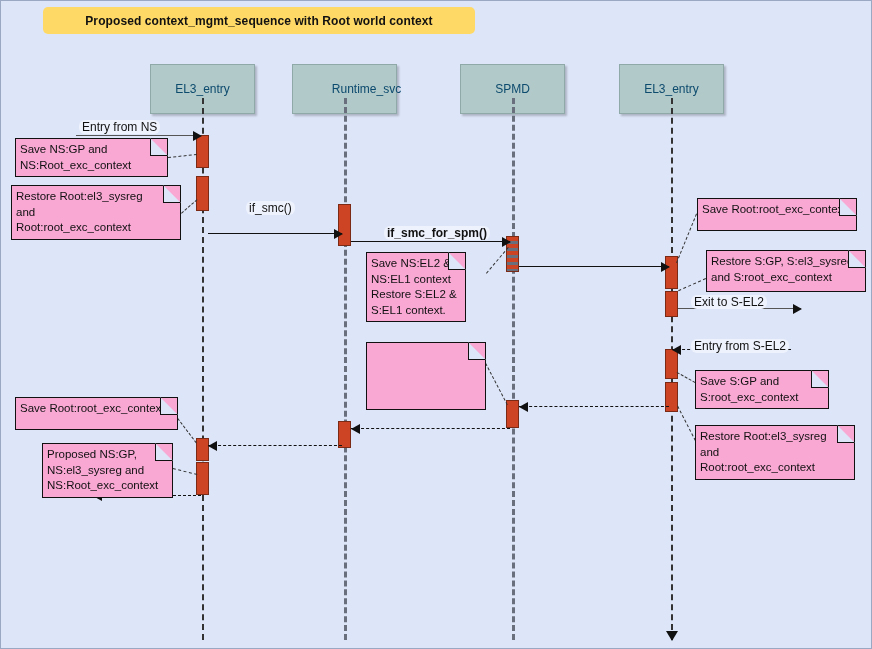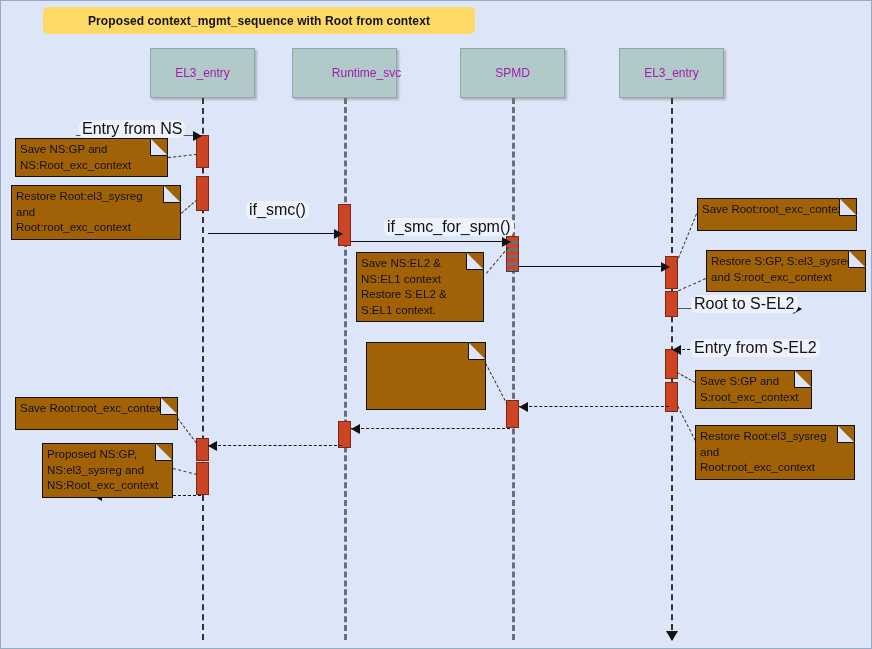--- a/index.html
+++ b/index.html
@@ -24,22 +24,23 @@
     letter-spacing:.1px;
   }
   
   .participant{
     position:absolute;
     height:50px;
     background:#b1c9c8;
     border:1px solid #8fa9a8;
     box-shadow:2px 2px 2px rgba(0,0,0,.22);
     display:flex;align-items:center;justify-content:center;
-    font-size:12px;color:#a21caf;
-    box-sizing:border-box;
+    font-size:12px;color:#0c4a6e;
+    box-sizing:border-box;
+    margin-top:16px;
   }
   
   .lifeline{
     position:absolute;
     width:0;
     border-left-style:dashed;
     border-left-color:#3c3c3c;
   }
   .lifeline.thin{border-left-width:2px;border-left-color:#333;}
   .lifeline.thick{border-left-width:3px;border-left-color:#6a6f7e;}
@@ -77,30 +78,30 @@
     border-left:9px solid #111;
   }
   .arrow-l{
     position:absolute;width:0;height:0;
     border-top:5px solid transparent;
     border-bottom:5px solid transparent;
     border-right:9px solid #111;
   }
   .msg-label{
     position:absolute;
-    font-size:16px;color:#111;
+    font-size:12px;color:#111;
     background:#eef2fc;
     padding:0 3px;
     white-space:nowrap;
     border-radius:6px;
   }
   
   .note{
     position:absolute;
-    background:#a16207;
+    background:#f9a8d4;
     border:1px solid #111;
     box-sizing:border-box;
     font-size:11.5px;
     line-height:15.5px;
     color:#111;
     padding:3px 5px 3px 4px;
     white-space:pre-line;
   }
   .note .fold{
     position:absolute;
@@ -117,21 +118,21 @@
     border-top:1.3px dashed #333;
     transform-origin:0 0;
   }
 </style>
 </head>
 <body>
 
 <div id="canvas">
 
   <div class="title-banner">
-    <span>Proposed context_mgmt_sequence with Root from context</span>
+    <span>Proposed context_mgmt_sequence with Root world context</span>
   </div>
 
   <div id="participants-layer">
       <div class="participant" style="left: 149px; top: 47px; width: 105px; height: 50px;">
         <span>EL3_entry</span>
       </div>
       <div class="participant" style="left: 291px; top: 47px; width: 105px; height: 50px; padding-left: 44px;">
         <span>Runtime_svc</span>
       </div>
       <div class="participant" style="left: 459px; top: 47px; width: 105px; height: 50px;">
@@ -164,26 +165,26 @@
     </div>
   <div id="messages-layer">
       <div class="msg-line gray" style="left: 75px; top: 134px; width: 125px;"></div>
       <div class="arrow-r" style="top: 130px; left: 192px;"></div>
       <div class="msg-label" style="left: 78px; top: 119px;">Entry from NS</div>
       <div class="msg-line" style="left: 207px; top: 232px; width: 134px;"></div>
       <div class="arrow-r" style="top: 228px; left: 333px;"></div>
       <div class="msg-label" style="left: 245px; top: 200px;">if_smc()</div>
       <div class="msg-line" style="left: 350px; top: 240px; width: 159px;"></div>
       <div class="arrow-r" style="top: 236px; left: 501px;"></div>
-      <div class="msg-label" style="left: 383px; top: 217px;">if_smc_for_spm()</div>
+      <div class="msg-label" style="left: 383px; top: 225px; font-weight: bold;">if_smc_for_spm()</div>
       <div class="msg-line" style="left: 518px; top: 265px; width: 150px;"></div>
       <div class="arrow-r" style="top: 261px; left: 660px;"></div>
       <div class="msg-line gray" style="left: 677px; top: 307px; width: 123px;"></div>
       <div class="arrow-r" style="top: 303px; left: 792px;"></div>
-      <div class="msg-label" style="left: 690px; top: 294px;">Root to S-EL2</div>
+      <div class="msg-label" style="left: 690px; top: 294px;">Exit to S-EL2</div>
       <div class="msg-line dashed" style="left: 671px; top: 348px; width: 119px;"></div>
       <div class="arrow-l" style="top: 344px; left: 671px;"></div>
       <div class="msg-label" style="left: 690px; top: 338px;">Entry from S-EL2</div>
       <div class="msg-line dashed" style="left: 518px; top: 405px; width: 150px;"></div>
       <div class="arrow-l" style="top: 401px; left: 518px;"></div>
       <div class="msg-line dashed" style="left: 350px; top: 427px; width: 159px;"></div>
       <div class="arrow-l" style="top: 423px; left: 350px;"></div>
       <div class="msg-line dashed" style="left: 207px; top: 444px; width: 134px;"></div>
       <div class="arrow-l" style="top: 440px; left: 207px;"></div>
       <div class="msg-line dashed" style="left: 92px; top: 494px; width: 108px;"></div>
@@ -191,33 +192,33 @@
     </div>
   <div id="notes-layer">
       <div class="note-link" style="left: 167px; top: 156px; width: 29.1548px; transform: rotate(-5.90614deg);"></div>
       <div class="note" style="left: 14px; top: 137px; width: 153px; min-height: 38px;"><span class="fold"></span><span>Save NS:GP and
 NS:Root_exc_context</span></div>
       <div class="note-link" style="left: 180px; top: 212px; width: 21.2603px; transform: rotate(-41.1859deg);"></div>
       <div class="note" style="left: 10px; top: 184px; width: 170px; min-height: 53px;"><span class="fold"></span><span>Restore Root:el3_sysreg
 and
 Root:root_exc_context</span></div>
       <div class="note-link" style="left: 485px; top: 272px; width: 34.0588px; transform: rotate(-49.7636deg);"></div>
-      <div class="note" style="left: 355px; top: 251px; width: 128px; min-height: 68px;"><span class="fold"></span><span>Save NS:EL2 &amp;
+      <div class="note" style="left: 365px; top: 251px; width: 100px; min-height: 68px;"><span class="fold"></span><span>Save NS:EL2 &amp;
 NS:EL1 context
 Restore S:EL2 &amp;
 S:EL1 context.</span></div>
       <div class="note-link" style="left: 485px; top: 362px; width: 47.4131px; transform: rotate(62.354deg);"></div>
       <div class="note" style="left: 365px; top: 341px; width: 120px; min-height: 68px;"><span class="fold"></span></div>
       <div class="note-link" style="left: 696px; top: 213px; width: 52.9245px; transform: rotate(112.203deg);"></div>
       <div class="note" style="left: 696px; top: 197px; width: 160px; min-height: 33px;"><span class="fold"></span><span>Save Root:root_exc_context</span></div>
       <div class="note-link" style="left: 705px; top: 278px; width: 29.5466px; transform: rotate(156.038deg);"></div>
       <div class="note" style="left: 705px; top: 249px; width: 160px; min-height: 42px;"><span class="fold"></span><span>Restore S:GP, S:el3_sysreg
 and S:root_exc_context</span></div>
       <div class="note-link" style="left: 694px; top: 382px; width: 20.5913px; transform: rotate(-150.945deg);"></div>
-      <div class="note" style="left: 694px; top: 369px; width: 117px; min-height: 38px;"><span class="fold"></span><span>Save S:GP and
+      <div class="note" style="left: 694px; top: 369px; width: 134px; min-height: 38px;"><span class="fold"></span><span>Save S:GP and
 S:root_exc_context</span></div>
       <div class="note-link" style="left: 694px; top: 440px; width: 39.3573px; transform: rotate(-117.216deg);"></div>
       <div class="note" style="left: 694px; top: 424px; width: 160px; min-height: 53px;"><span class="fold"></span><span>Restore Root:el3_sysreg
 and
 Root:root_exc_context</span></div>
       <div class="note-link" style="left: 177px; top: 417px; width: 31.4006px; transform: rotate(52.7652deg);"></div>
       <div class="note" style="left: 14px; top: 396px; width: 163px; min-height: 33px;"><span class="fold"></span><span>Save Root:root_exc_context</span></div>
       <div class="note-link" style="left: 172px; top: 467px; width: 24.7386px; transform: rotate(14.0362deg);"></div>
       <div class="note" style="left: 41px; top: 442px; width: 131px; min-height: 48px;"><span class="fold"></span><span>Proposed NS:GP,
 NS:el3_sysreg and

